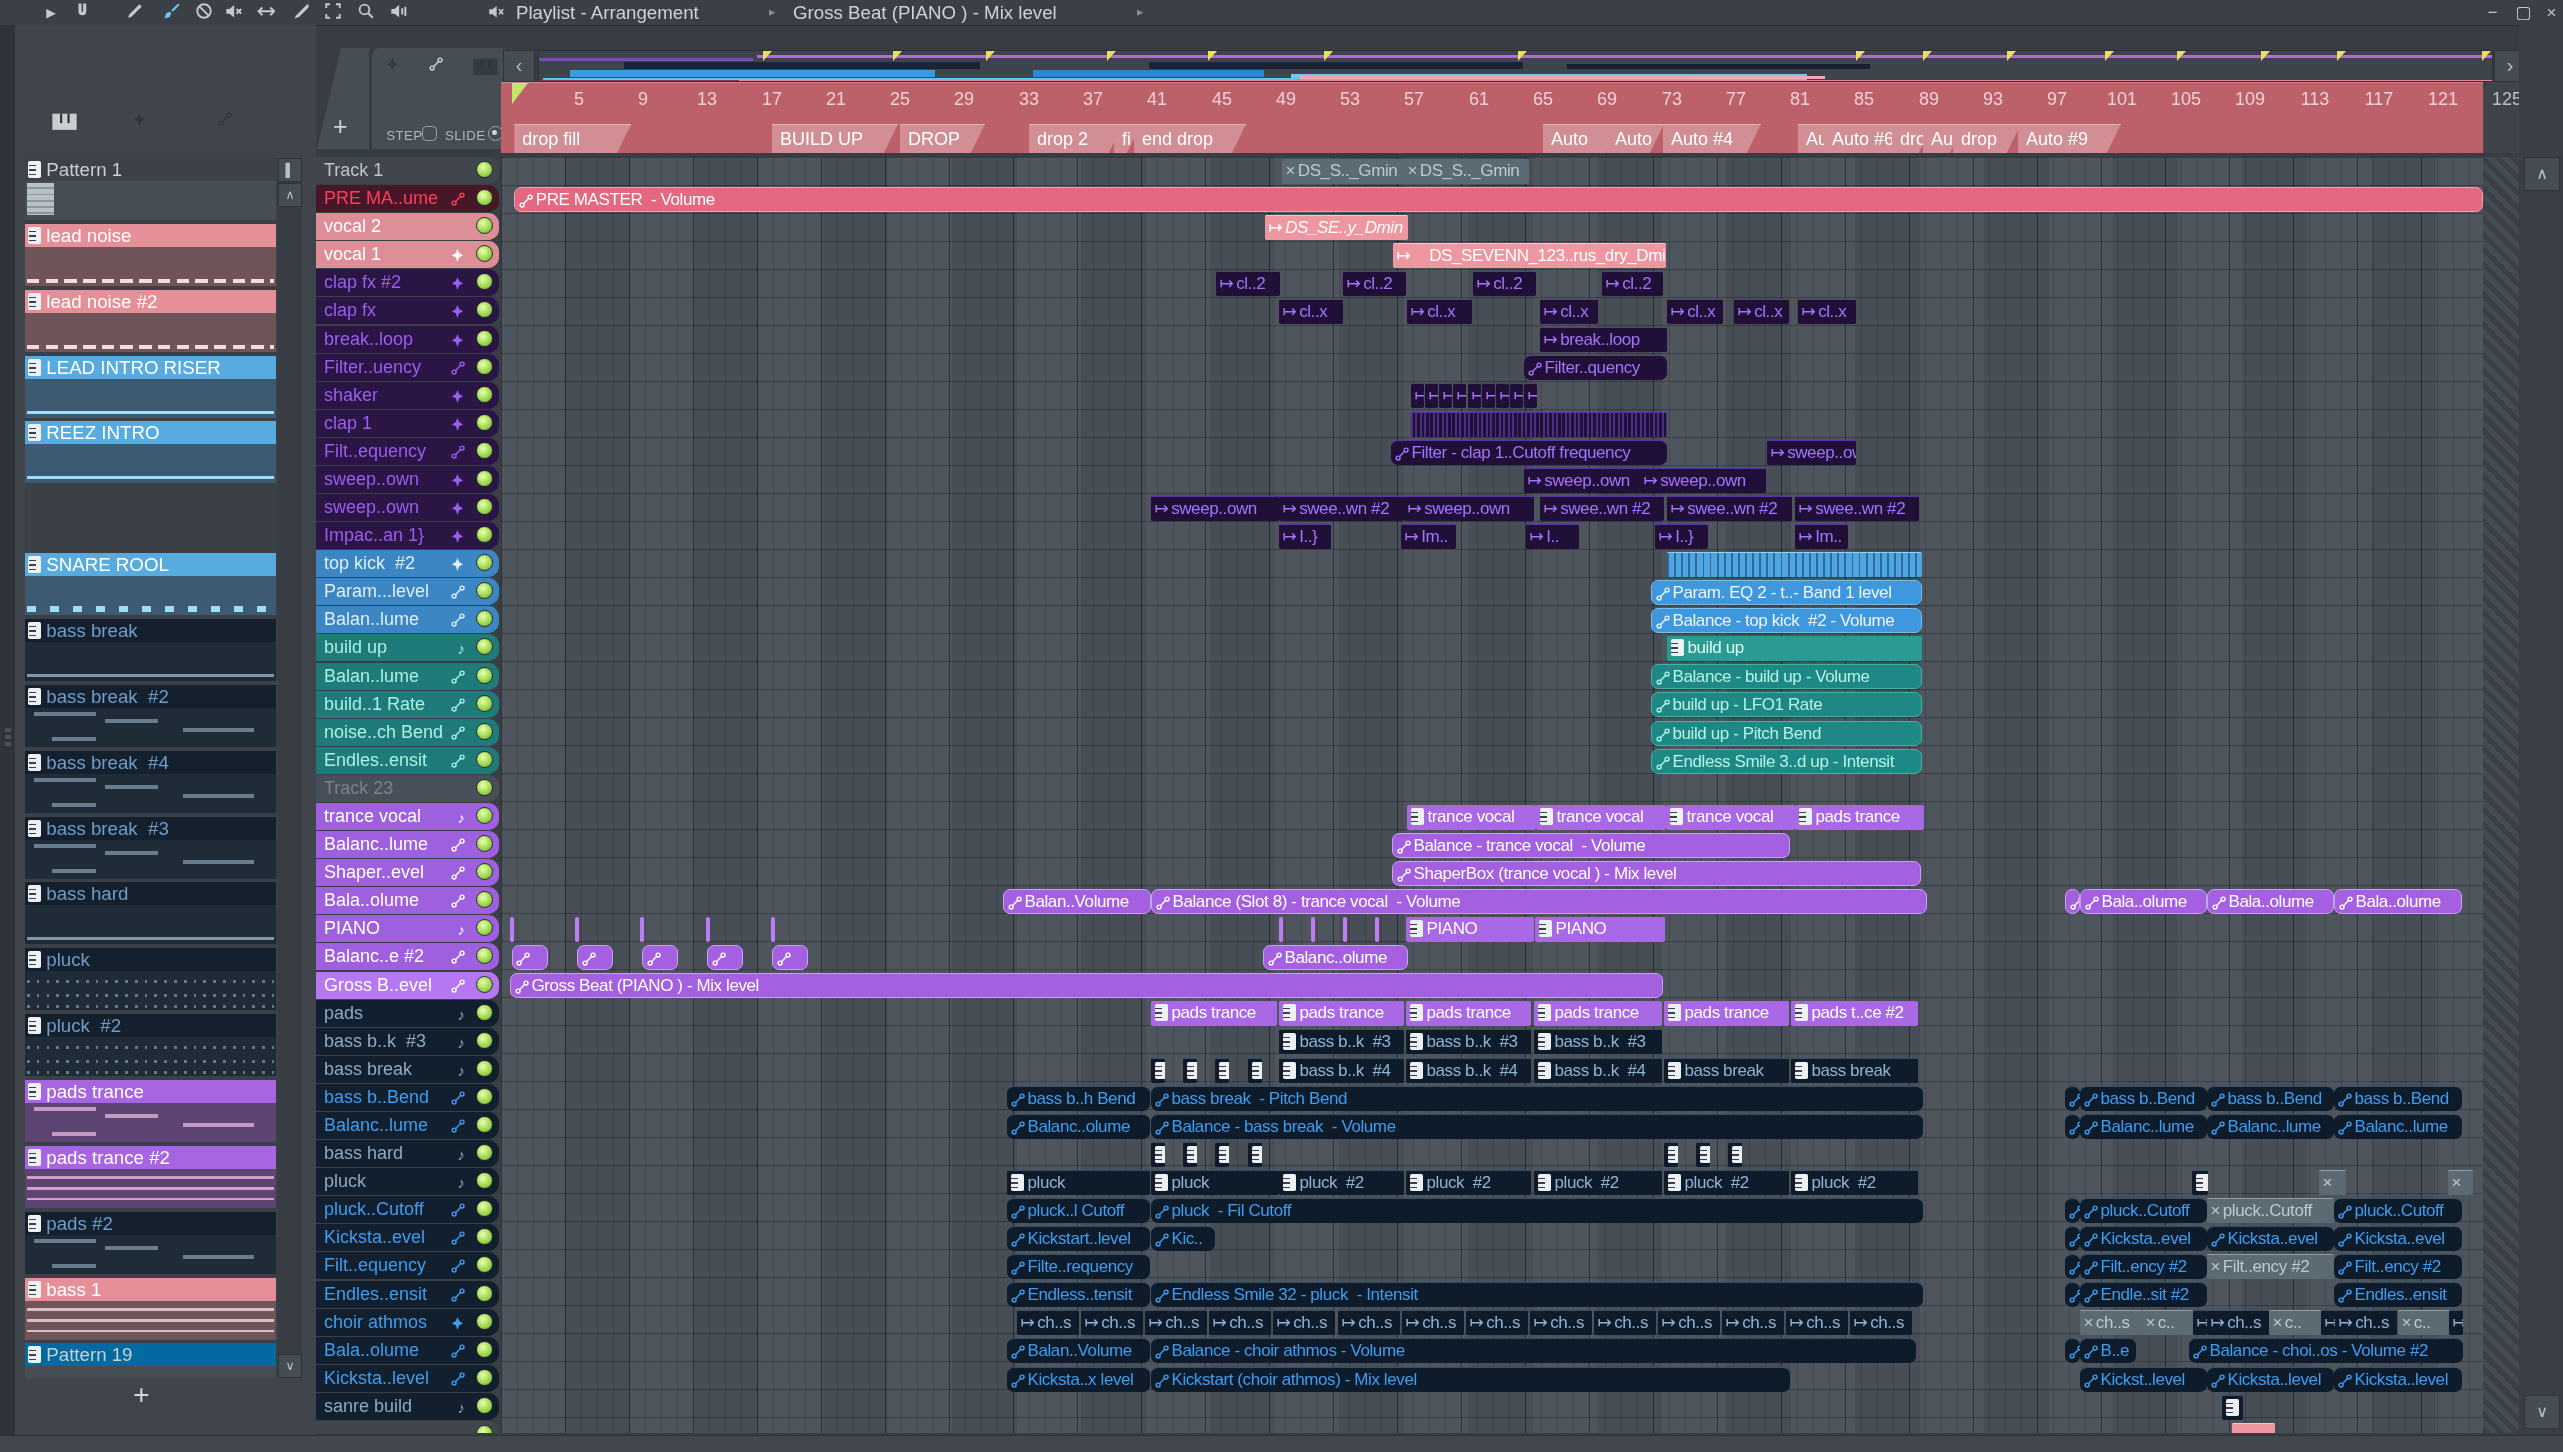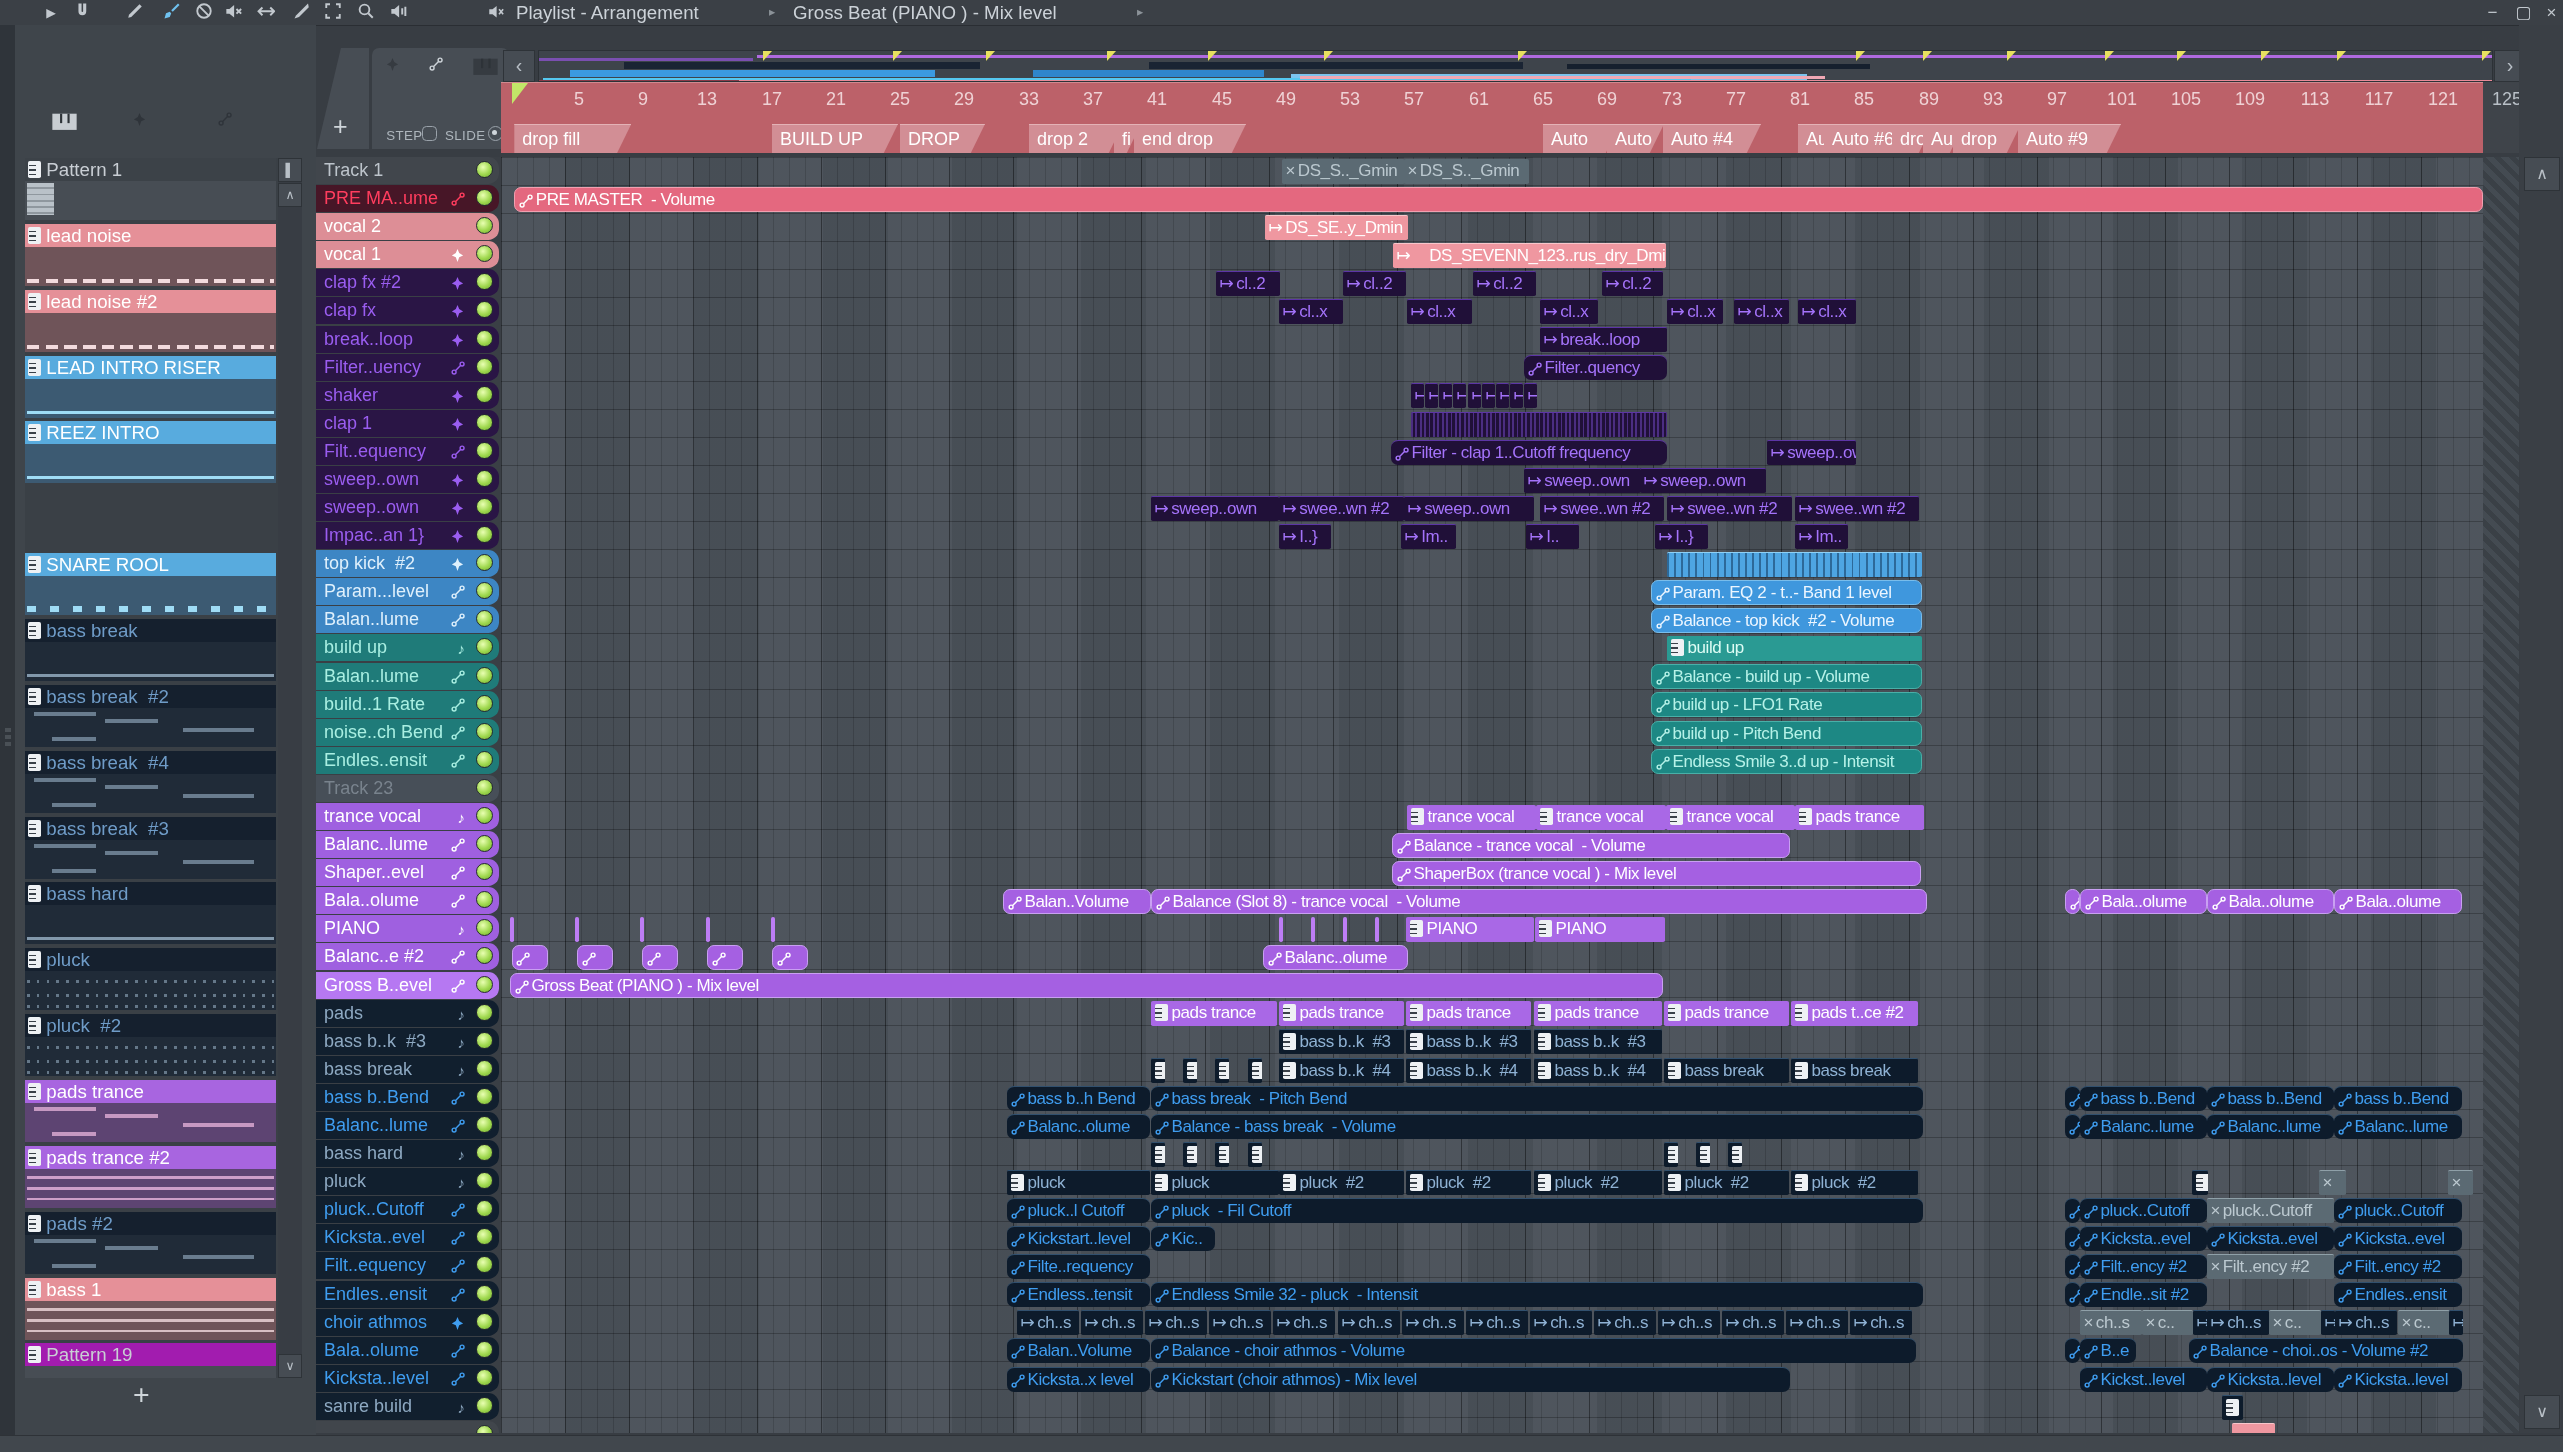--- a/index.html
+++ b/index.html
@@ -298,21 +298,21 @@
       </div>
       <div class="pitem" style="top:1120px">
         <div class="phead" style="background:#e59098;color:#ffffff"><span class="cp"></span>bass 1</div>
         <div class="pprev" style="background:#6f5459">
           <div class="pdec" style="left:1.8px;right:1.8px;top:7.1px;height:2.7px;background:#f2dadd;opacity:.8"></div>
           <div class="pdec" style="left:1.8px;right:1.8px;top:18px;height:2.7px;background:#f2dadd;opacity:.8"></div>
           <div class="pdec" style="left:1.8px;right:1.8px;top:28.5px;height:2.7px;background:#f2dadd;opacity:.8"></div>
         </div>
       </div>
       <div class="pitem" style="top:1185px">
-        <div class="phead" style="background:#a21caf;color:#c9ced4"><span class="cp"></span>Pattern 19</div>
+        <div class="phead" style="background:#0369a1;color:#c9ced4"><span class="cp"></span>Pattern 19</div>
         <div class="pprev" style="background:#474d54"></div>
       </div>
     </div>
   <div class="pscrollt"></div>
   <div class="pbtn" style="top:158px">▌</div>
   <div class="pbtn" style="top:183px">∧</div>
   <div class="pbtn" style="top:1354px">∨</div>
   <div class="bigplus" style="left:133px;top:1378px">+</div>
 
   <div id="tabplus"></div>
@@ -582,21 +582,21 @@
     </div>
   <div id="grid">
       <div id="hatch"></div>
       <div class="clip mx m" style="left:781px;top:1.8px;width:123px"><span class="ci">×</span><span style="white-space: pre;">DS_S.._Gmin</span></div>
       <div class="clip mx m" style="left:903px;top:1.8px;width:125px"><span class="ci">×</span><span style="white-space: pre;">DS_S.._Gmin</span></div>
       <div class="clip pk r" style="left:13.3px;top:30px;width:1969px"><span class="ci"><svg viewBox="0 0 16 16" width="14.2" height="14.2">
             <circle cx="3.5" cy="12.5" r="2.2" fill="none" stroke="currentColor" stroke-width="1.6"></circle>
             <circle cx="12.5" cy="3.5" r="2.2" fill="none" stroke="currentColor" stroke-width="1.6"></circle>
             <line x1="5.2" y1="10.8" x2="10.8" y2="5.2" stroke="currentColor" stroke-width="1.6"></line>
           </svg></span><span style="white-space: pre;">PRE MASTER  - Volume</span></div>
-      <div class="clip sa" style="left:764px;top:58px;width:143px"><span class="ci">↦</span><span style="white-space: pre;">DS_SE..y_Dmin</span></div>
+      <div class="clip sa" style="left:764px;top:58px;width:143px"><span class="ci">↦</span><span style="white-space: pre; font-style: italic;">DS_SE..y_Dmin</span></div>
       <div class="clip sa" style="left:892px;top:86px;width:273px"><span class="ci">↦</span><span style="white-space: pre; margin-left: 16px;">DS_SEVENN_123..rus_dry_Dmin</span></div>
       <div class="clip pd" style="left:715px;top:114px;width:64px"><span class="ci">↦</span><span style="white-space: pre;">cl..2</span></div>
       <div class="clip pd" style="left:842px;top:114px;width:63px"><span class="ci">↦</span><span style="white-space: pre;">cl..2</span></div>
       <div class="clip pd" style="left:972px;top:114px;width:63px"><span class="ci">↦</span><span style="white-space: pre;">cl..2</span></div>
       <div class="clip pd" style="left:1101px;top:114px;width:61px"><span class="ci">↦</span><span style="white-space: pre;">cl..2</span></div>
       <div class="clip pd" style="left:778px;top:142px;width:64px"><span class="ci">↦</span><span style="white-space: pre;">cl..x</span></div>
       <div class="clip pd" style="left:906px;top:142px;width:65px"><span class="ci">↦</span><span style="white-space: pre;">cl..x</span></div>
       <div class="clip pd" style="left:1039px;top:142px;width:58px"><span class="ci">↦</span><span style="white-space: pre;">cl..x</span></div>
       <div class="clip pd" style="left:1166px;top:142px;width:56px"><span class="ci">↦</span><span style="white-space: pre;">cl..x</span></div>
       <div class="clip pd" style="left:1233px;top:142px;width:55px"><span class="ci">↦</span><span style="white-space: pre;">cl..x</span></div>

